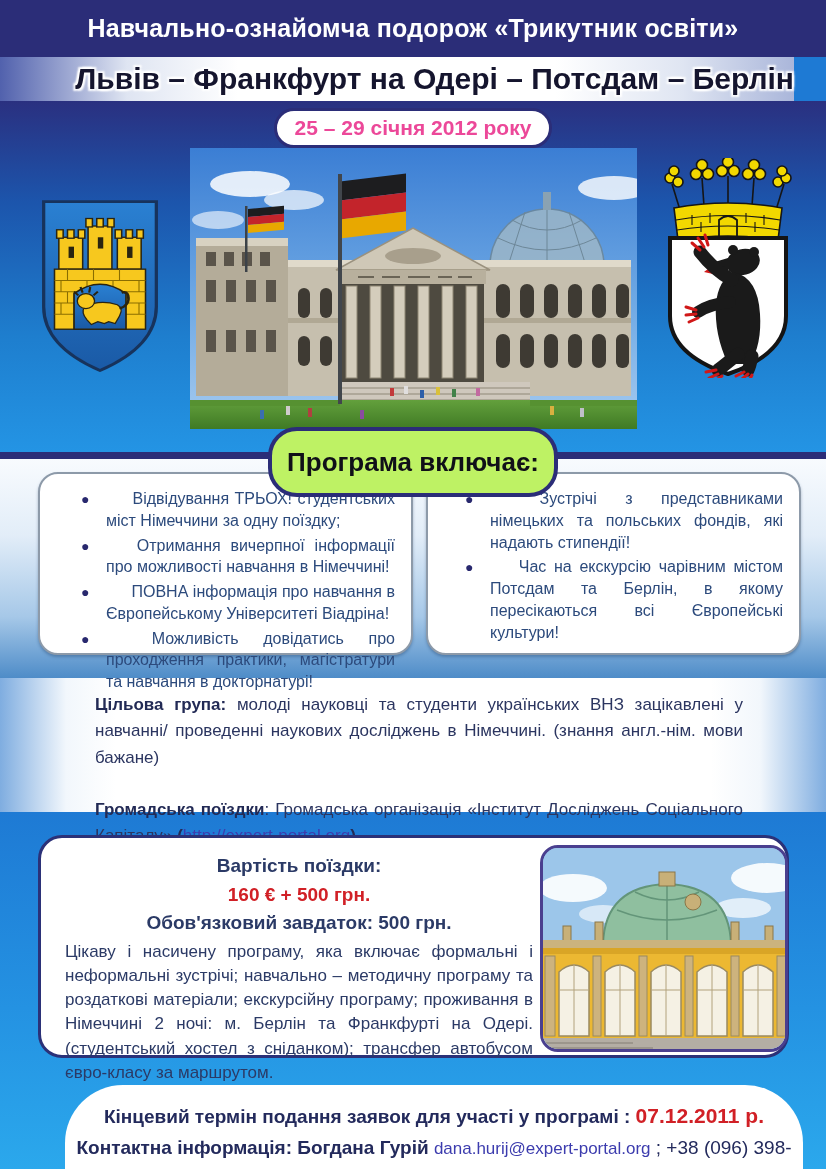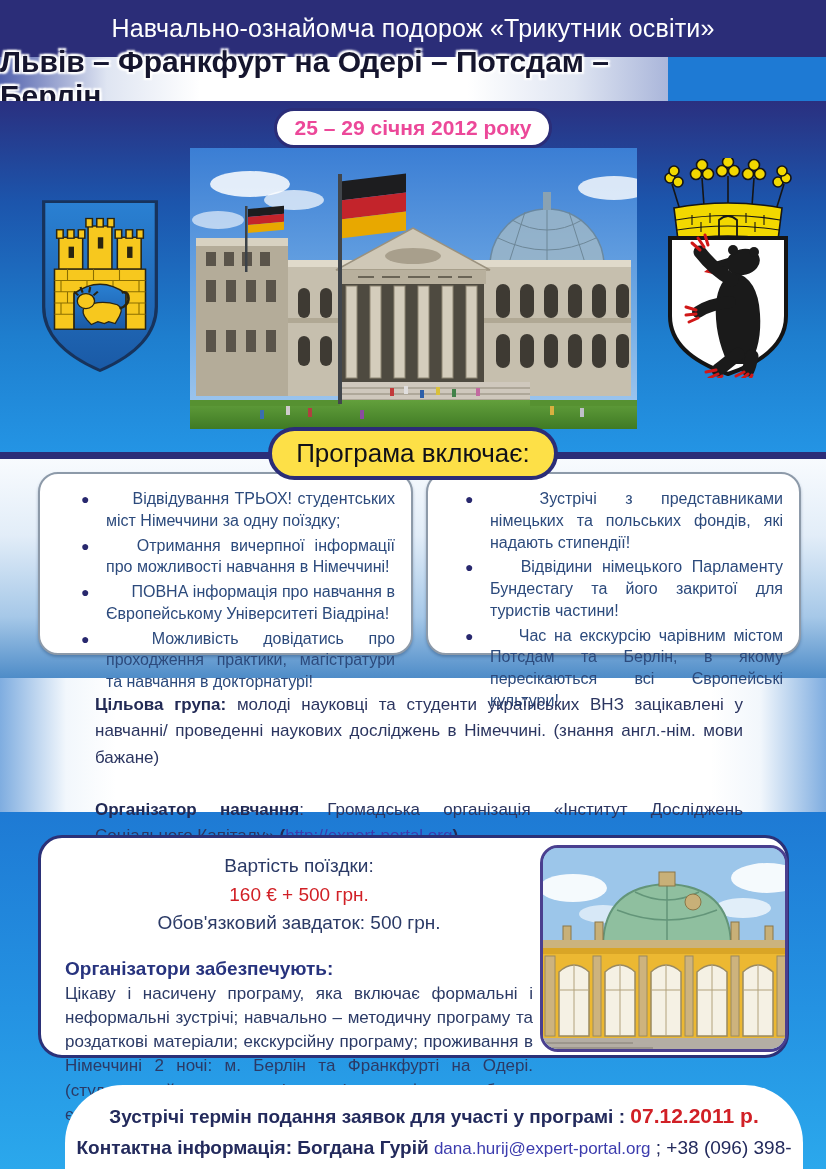--- a/index.html
+++ b/index.html
@@ -5,46 +5,46 @@
   * { margin:0; padding:0; box-sizing:border-box; }
   html,body { background:#555; }
   body { font-family:"Liberation Sans","DejaVu Sans",sans-serif; }
   #poster { position:relative; width:826px; height:1169px; overflow:hidden;
             background:#1e7ad4; margin:0 auto; }
   .abs { position:absolute; }
 
   
   #band1 { left:0; top:0; width:826px; height:57px; background:#2b2d78;
            display:flex; align-items:center; justify-content:center;
-           color:#fff; font-size:25px; font-weight:400; letter-spacing:.2px; }
-  #band2 { left:0; top:57px; width:668px; height:44px;
+           color:#fff; font-size:25px; font-weight:700; letter-spacing:.2px; }
+  #band2 { left:0; top:57px; width:794px; height:44px;
            background:linear-gradient(90deg,#5161ad 0%,#dfe5f2 16%,#ffffff 30%,#ffffff 70%,#dfe5f2 86%,#aab6da 100%);
            display:flex; align-items:center; justify-content:flex-end;
            font-size:30px; font-weight:700; color:#15152e;
            text-shadow:-2px -2px 2px #fff,2px -2px 2px #fff,-2px 2px 2px #fff,2px 2px 2px #fff; }
 
   
   #hero { left:0; top:101px; width:826px; height:361px;
           background:linear-gradient(180deg,#2a3080 0%,#1c55ac 28%,#1e7ece 65%,#2496e6 100%); }
   #datepill { left:274px; top:108px; width:278px; height:40px; background:#fff;
               border:3px solid #2b2d78; border-radius:22px; z-index:2;
               display:flex; align-items:center; justify-content:center;
               font-size:21px; font-weight:700; color:#ec4899; }
   #photo { left:190px; top:148px; width:447px; height:281px; z-index:1; }
   #lvivarms  { left:35px;  top:196px; width:130px; height:182px; z-index:2; }
   #berlinarms{ left:658px; top:158px; width:140px; height:220px; z-index:2; }
 
   
   #navyline { left:0; top:452px; width:826px; height:7px; background:#2b2d78; z-index:3; }
   #programbg{ left:0; top:459px; width:826px; height:219px;
               background:linear-gradient(180deg,#f8fbfe 0%,#e2edf8 35%,#a6c8e8 72%,#4e8cc8 100%); }
-  #progpill { left:268px; top:427px; width:290px; height:53px; background:#fde047;
+  #progpill { left:268px; top:427px; width:290px; height:70px; background:#bef264;
               border:4px solid #2b2d78; border-radius:29px; z-index:4;
               display:flex; align-items:center; justify-content:center;
-              font-size:26px; font-weight:400; color:#101018; }
+              font-size:26px; font-weight:700; color:#101018; }
   .pbox { top:472px; height:183px; background:#fff; border:2px solid #8d9aa9;
           border-radius:20px; z-index:2; padding:14px 16px 0 20px;
           box-shadow:0 2px 3px rgba(30,60,100,.35); }
   #pboxl { left:38px;  width:375px; }
   #pboxr { left:426px; width:375px;padding-left:16px; }
   .bitem { font-size:16px; line-height:1.36; color:#2c4a7c; text-align:justify;
            padding-left:46px; text-indent:-25px; margin-bottom:3px; }
   .dot { color:#28286e; font-size:14px; margin-right:42px; }
 
   
@@ -55,21 +55,21 @@
   #audtext b { color:#222a55; }
   #orgline { margin-top:26px; }
   .linky { color:#3c3cae; font-weight:400; text-decoration:none; }
 
   
   #lowerbg { left:0; top:812px; width:826px; height:357px;
              background:linear-gradient(180deg,#1e7ad4 0%,#2492e2 55%,#2ba8ec 100%); }
   #pricebox { left:38px; top:835px; width:751px; height:223px; background:#fff;
               border:3px solid #2b3178; border-radius:24px; z-index:2; }
   #priceleft { position:absolute; left:24px; top:14px; width:468px; }
-  .pc  { text-align:center; font-size:19px; font-weight:400; color:#2b3a66; line-height:1.5; }
+  .pc  { text-align:center; font-size:19px; font-weight:700; color:#2b3a66; line-height:1.5; }
   .red { color:#d12026; }
   .ph  { font-size:19px; font-weight:700; color:#27337e; margin-top:20px; }
   .pp  { font-size:17px; color:#2b3a66; text-align:justify; line-height:1.43; margin-top:2px; }
   #photo2 { position:absolute; left:499px; top:7px; width:248px; height:207px;
             border:3px solid #4a3f8f; border-radius:18px; overflow:hidden; background:#9cc6ea; }
 
   
   #footer { left:65px; top:1085px; width:738px; height:120px; background:#fff;
             border-radius:58px 58px 0 0; z-index:2; padding-top:14px; text-align:center; }
   .f1 { font-size:19px; font-weight:700; color:#232a5c; line-height:1.6; }
@@ -326,42 +326,40 @@
 
   <div class="abs pbox" id="pboxl">
     <div class="bitem"><span class="dot">●</span><span>Відвідування ТРЬОХ! студентських міст Німеччини за одну поїздку;</span></div>
     <div class="bitem"><span class="dot">●</span><span>Отримання вичерпної інформації про можливості навчання в Німеччині!</span></div>
     <div class="bitem"><span class="dot">●</span><span>ПОВНА інформація про навчання в Європейському Університеті Віадріна!</span></div>
     <div class="bitem"><span class="dot">●</span><span>Можливість довідатись про проходження практики, магістратури та навчання в докторнатурі!</span></div>
   </div>
 
   <div class="abs pbox" id="pboxr">
     <div class="bitem"><span class="dot">●</span><span>Зустрічі з представниками німецьких та польських фондів, які надають стипендії!</span></div>
-    <div class="bitem"><span class="dot">●</span><span>Відвідини німецького Парламенту Бундестагу та його закритої для туристів частини!</span></div>
     <div class="bitem"><span class="dot">●</span><span>Час на екскурсію чарівним містом Потсдам та Берлін, в якому пересікаються всі Європейські культури!</span></div>
   </div>
 
   <div class="abs" id="audband"></div>
   <div class="abs" id="audtext">
     <div>
       <b>Цільова група:</b><span> молоді науковці та студенти українських ВНЗ зацікавлені у навчанні/ проведенні наукових досліджень в Німеччині. (знання англ.-нім. мови бажане)</span>
     </div>
     <div id="orgline">
-      <b>Організатор навчання</b><span>: Громадська організація «Інститут Досліджень Соціального Капіталу» </span><b>(</b><a href="#" class="linky">http://expert-portal.org</a><b>)</b>
+      <b>Громадська поїздки</b><span>: Громадська організація «Інститут Досліджень Соціального Капіталу» </span><b>(</b><a href="#" class="linky">http://expert-portal.org</a><b>)</b>
     </div>
   </div>
 
   <div class="abs" id="lowerbg"></div>
 
   <div class="abs" id="pricebox">
     <div id="priceleft">
       <div class="pc">Вартість поїздки:</div>
       <div class="pc red">160 € + 500 грн.</div>
       <div class="pc">Обов'язковий завдаток: 500 грн.</div>
-      <div class="ph">Організатори забезпечують:</div>
       <div class="pp">Цікаву і насичену програму, яка включає формальні і неформальні зустрічі; навчально – методичну програму та роздаткові матеріали; екскурсійну програму; проживання в Німеччині 2 ночі: м. Берлін та Франкфурті на Одері. (студентський хостел з сніданком); трансфер автобусом євро-класу за маршрутом.</div>
     </div>
 
     <div id="photo2">
       <svg viewBox="0 0 248 207" width="248" height="207">
         <rect width="248" height="207" fill="#9cc6ea"></rect>
         <ellipse cx="30" cy="40" rx="34" ry="14" fill="#fff" opacity=".9"></ellipse>
         <ellipse cx="224" cy="30" rx="36" ry="15" fill="#fff" opacity=".9"></ellipse>
         <ellipse cx="200" cy="60" rx="28" ry="10" fill="#fff" opacity=".7"></ellipse>
         <ellipse cx="60" cy="66" rx="24" ry="9" fill="#fff" opacity=".6"></ellipse>
@@ -404,20 +402,20 @@
         <rect x="0" y="190" width="248" height="17" fill="#b4aea4"></rect>
         <g stroke="#948e84" stroke-width="1.5">
             <path d="M0,195 h90 M0,200 h110 M0,204 h130"></path>
           </g>
       </svg>
     </div>
   </div>
 
   <div class="abs" id="footer">
     <div class="f1">
-      <span>Зустрічі термін подання заявок для участі у програмі : </span><span class="red">07.12.2011 р.</span>
+      <span>Кінцевий термін подання заявок для участі у програмі : </span><span class="red">07.12.2011 р.</span>
     </div>
     <div class="f2">
       <span>Контактна інформація: Богдана Гурій </span><a href="#" class="linky email">dana.hurij@expert-portal.org</a><span class="phone"> ; +38 (096) 398-65-31</span>
     </div>
   </div>
 
 </div>
 
 </body></html>

